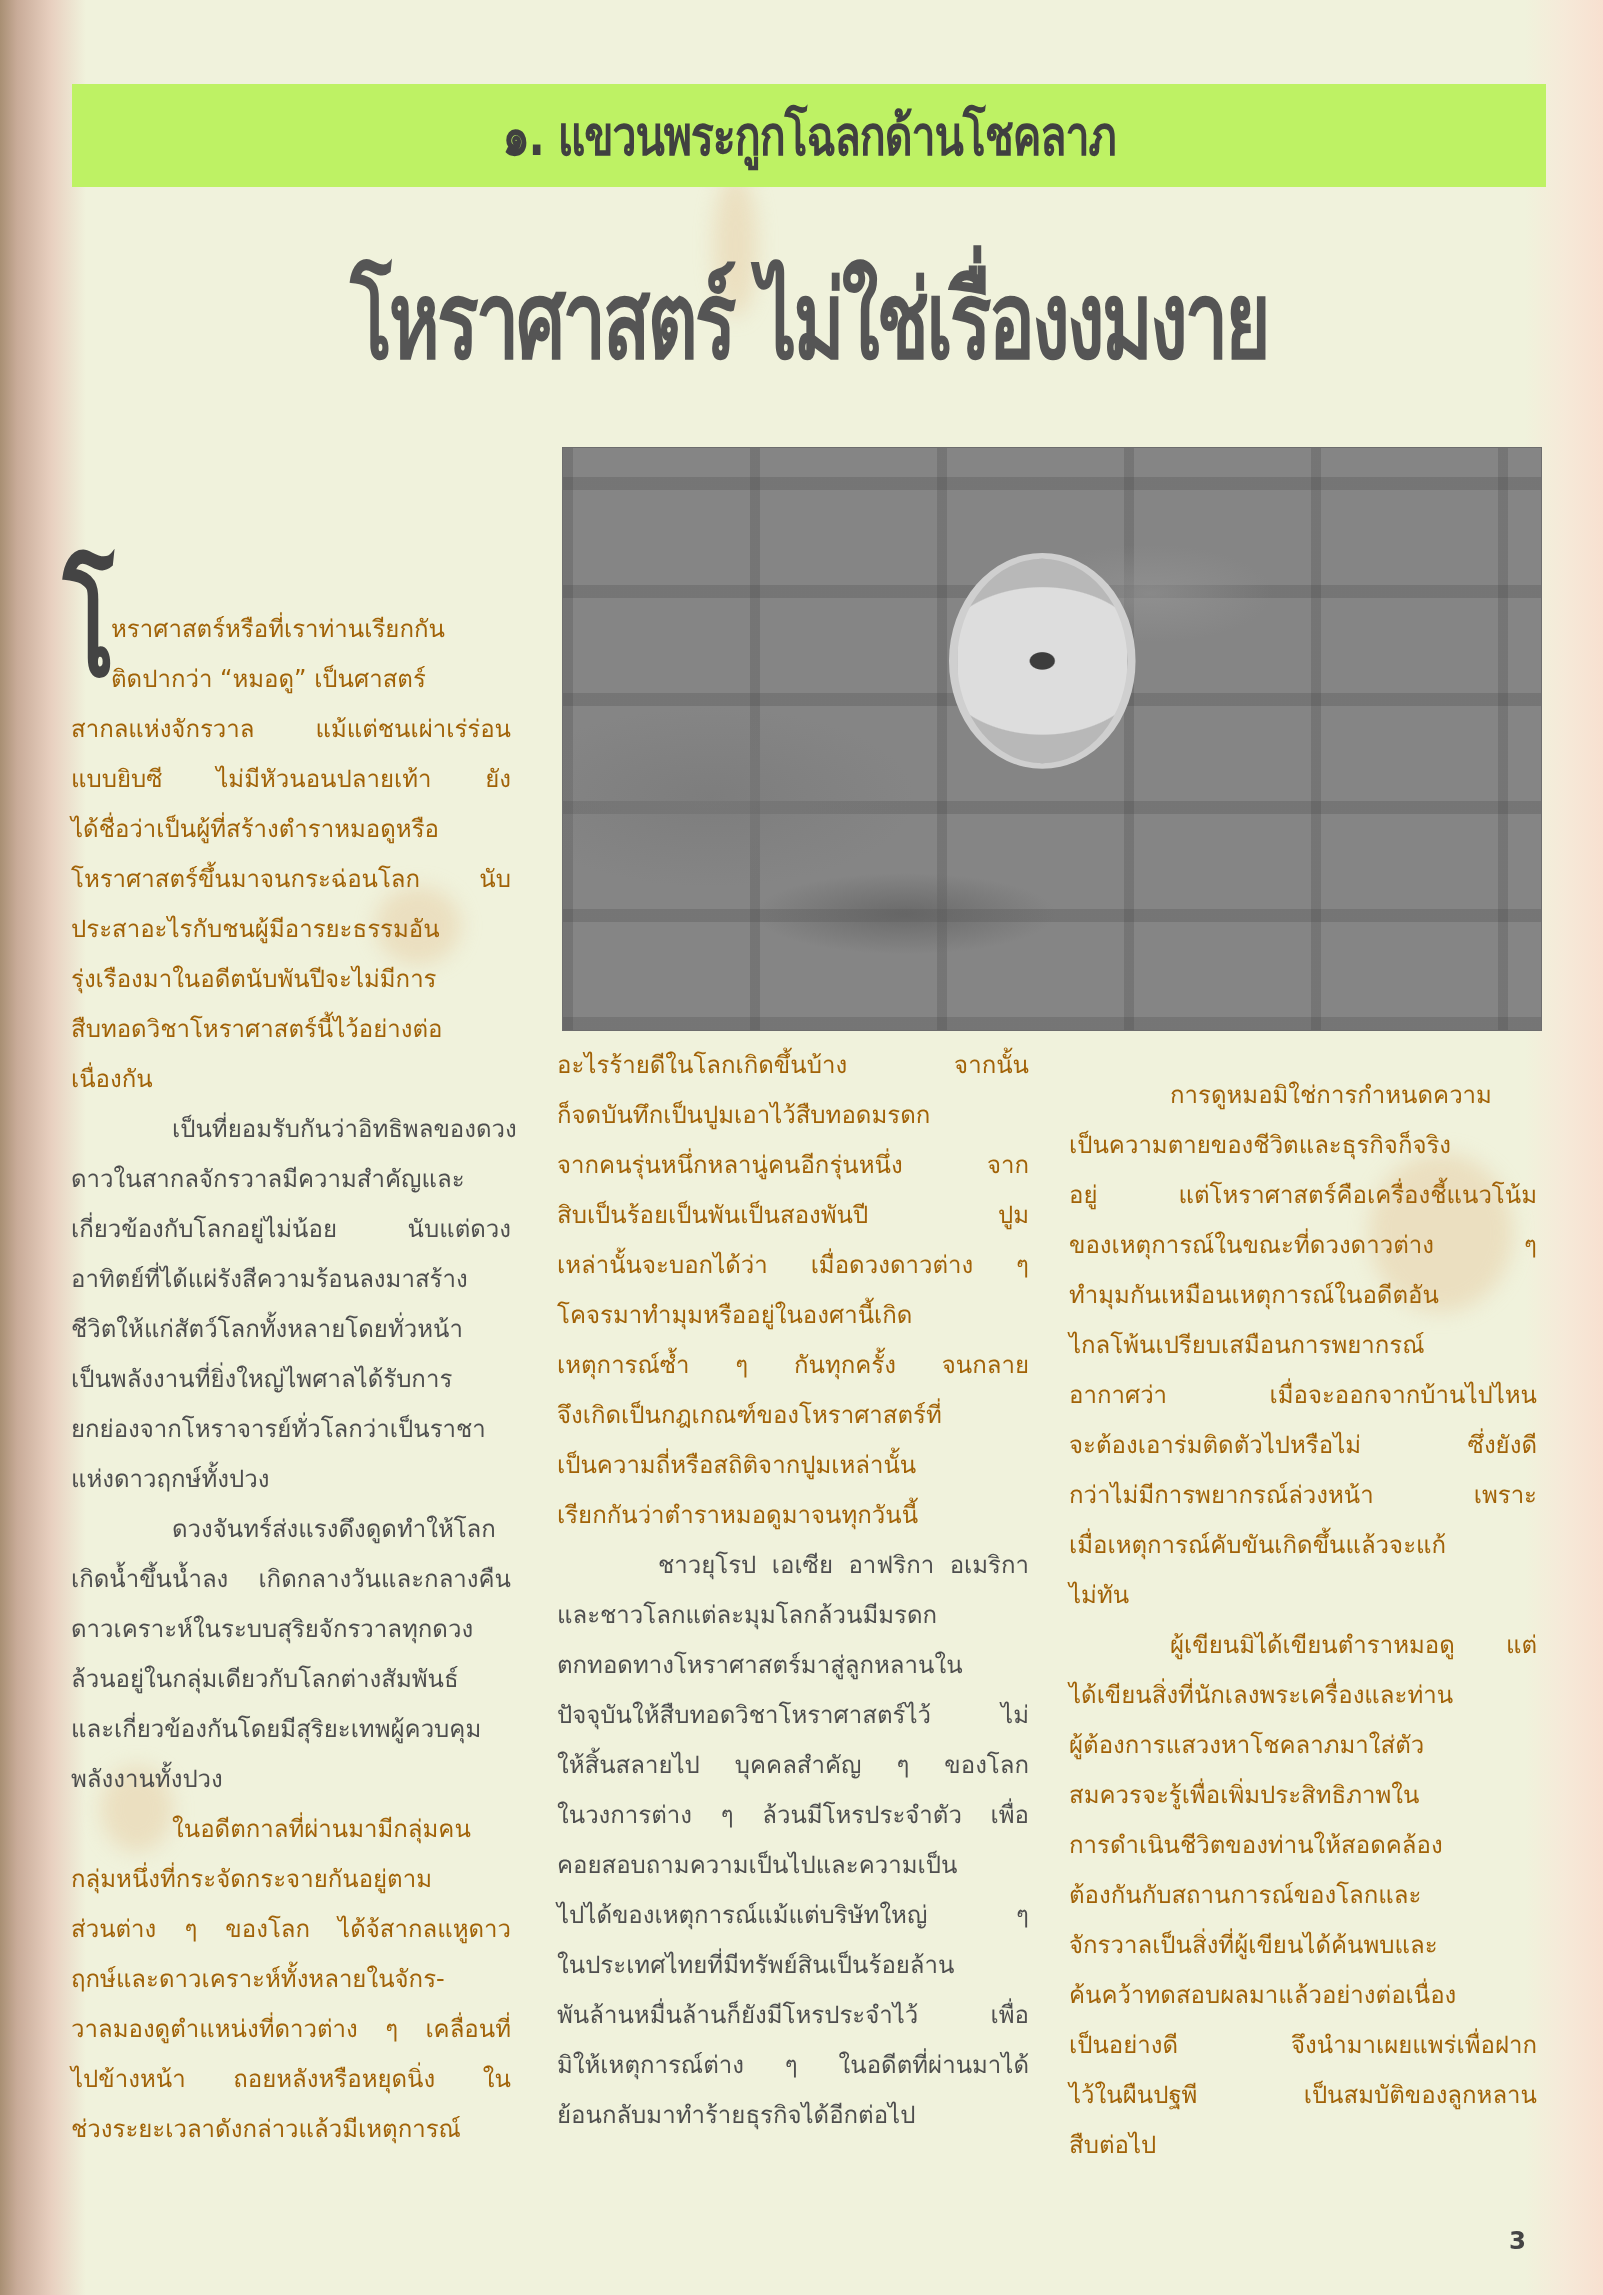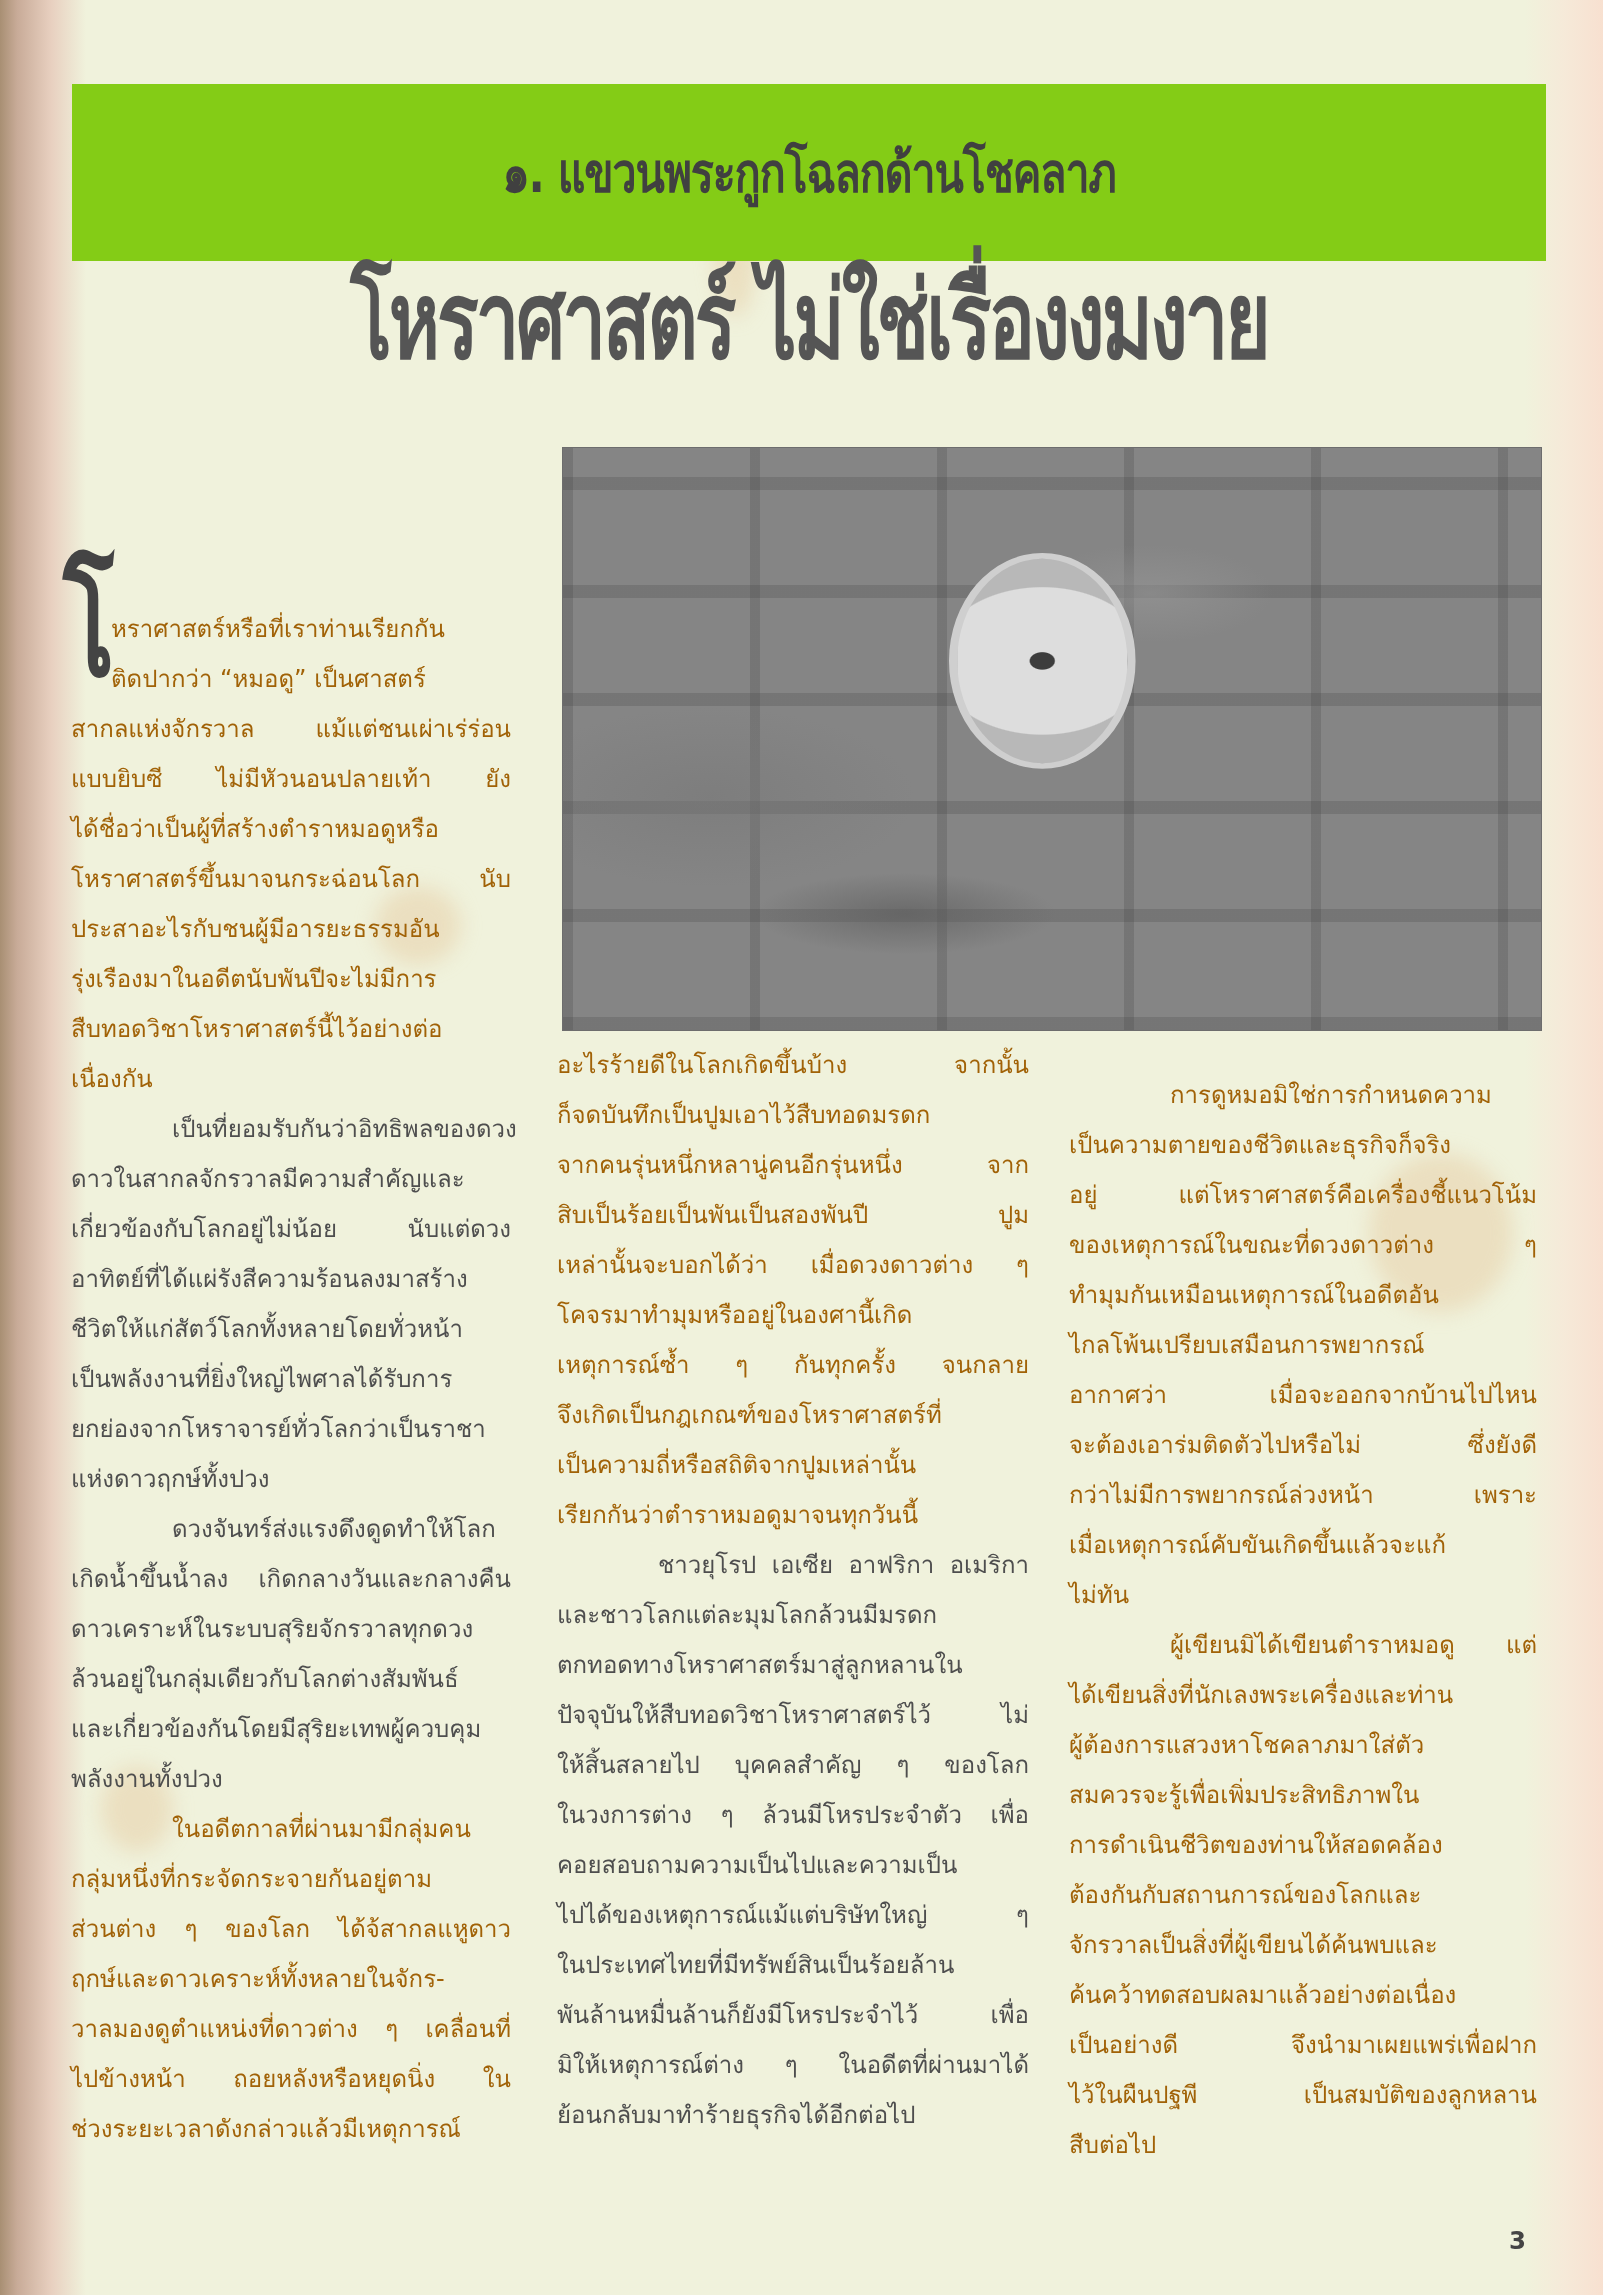--- a/index.html
+++ b/index.html
@@ -13,22 +13,22 @@
     position: absolute; left: 0; top: 0; width: 86px; height: 2295px;
     background: linear-gradient(90deg, #a88f73 0%, #c8ab98 20%, #e8d0c0 60%, rgba(240,242,220,0) 100%);
   }
   .page-edge-right {
     position: absolute; right: 0; top: 0; width: 79px; height: 2295px;
     background: linear-gradient(270deg, #f8e0d0 0%, rgba(248,230,215,0.7) 50%, rgba(240,242,220,0) 100%);
   }
   .stain { position: absolute; border-radius: 50%; background: rgba(225,190,140,0.35); filter: blur(10px); }
 
   .section-band {
-    position: absolute; left: 72px; top: 84px; width: 1474px; height: 177px;
-    background: #84cc16;
+    position: absolute; left: 72px; top: 84px; width: 1474px; height: 103px;
+    background: #bef264;
     display: flex; align-items: center; justify-content: center;
   }
   .section-band h2 {
     margin: 0; font-family: "DejaVu Sans", sans-serif; font-weight: bold;
     font-size: 55px; color: #404040; letter-spacing: -1.4px;
     transform: scaleX(0.78); transform-origin: center;
   }
   .headline {
     position: absolute; left: 72px; top: 267px; width: 1474px; text-align: center;
     margin: 0; font-family: "DejaVu Sans", sans-serif; font-weight: bold;

